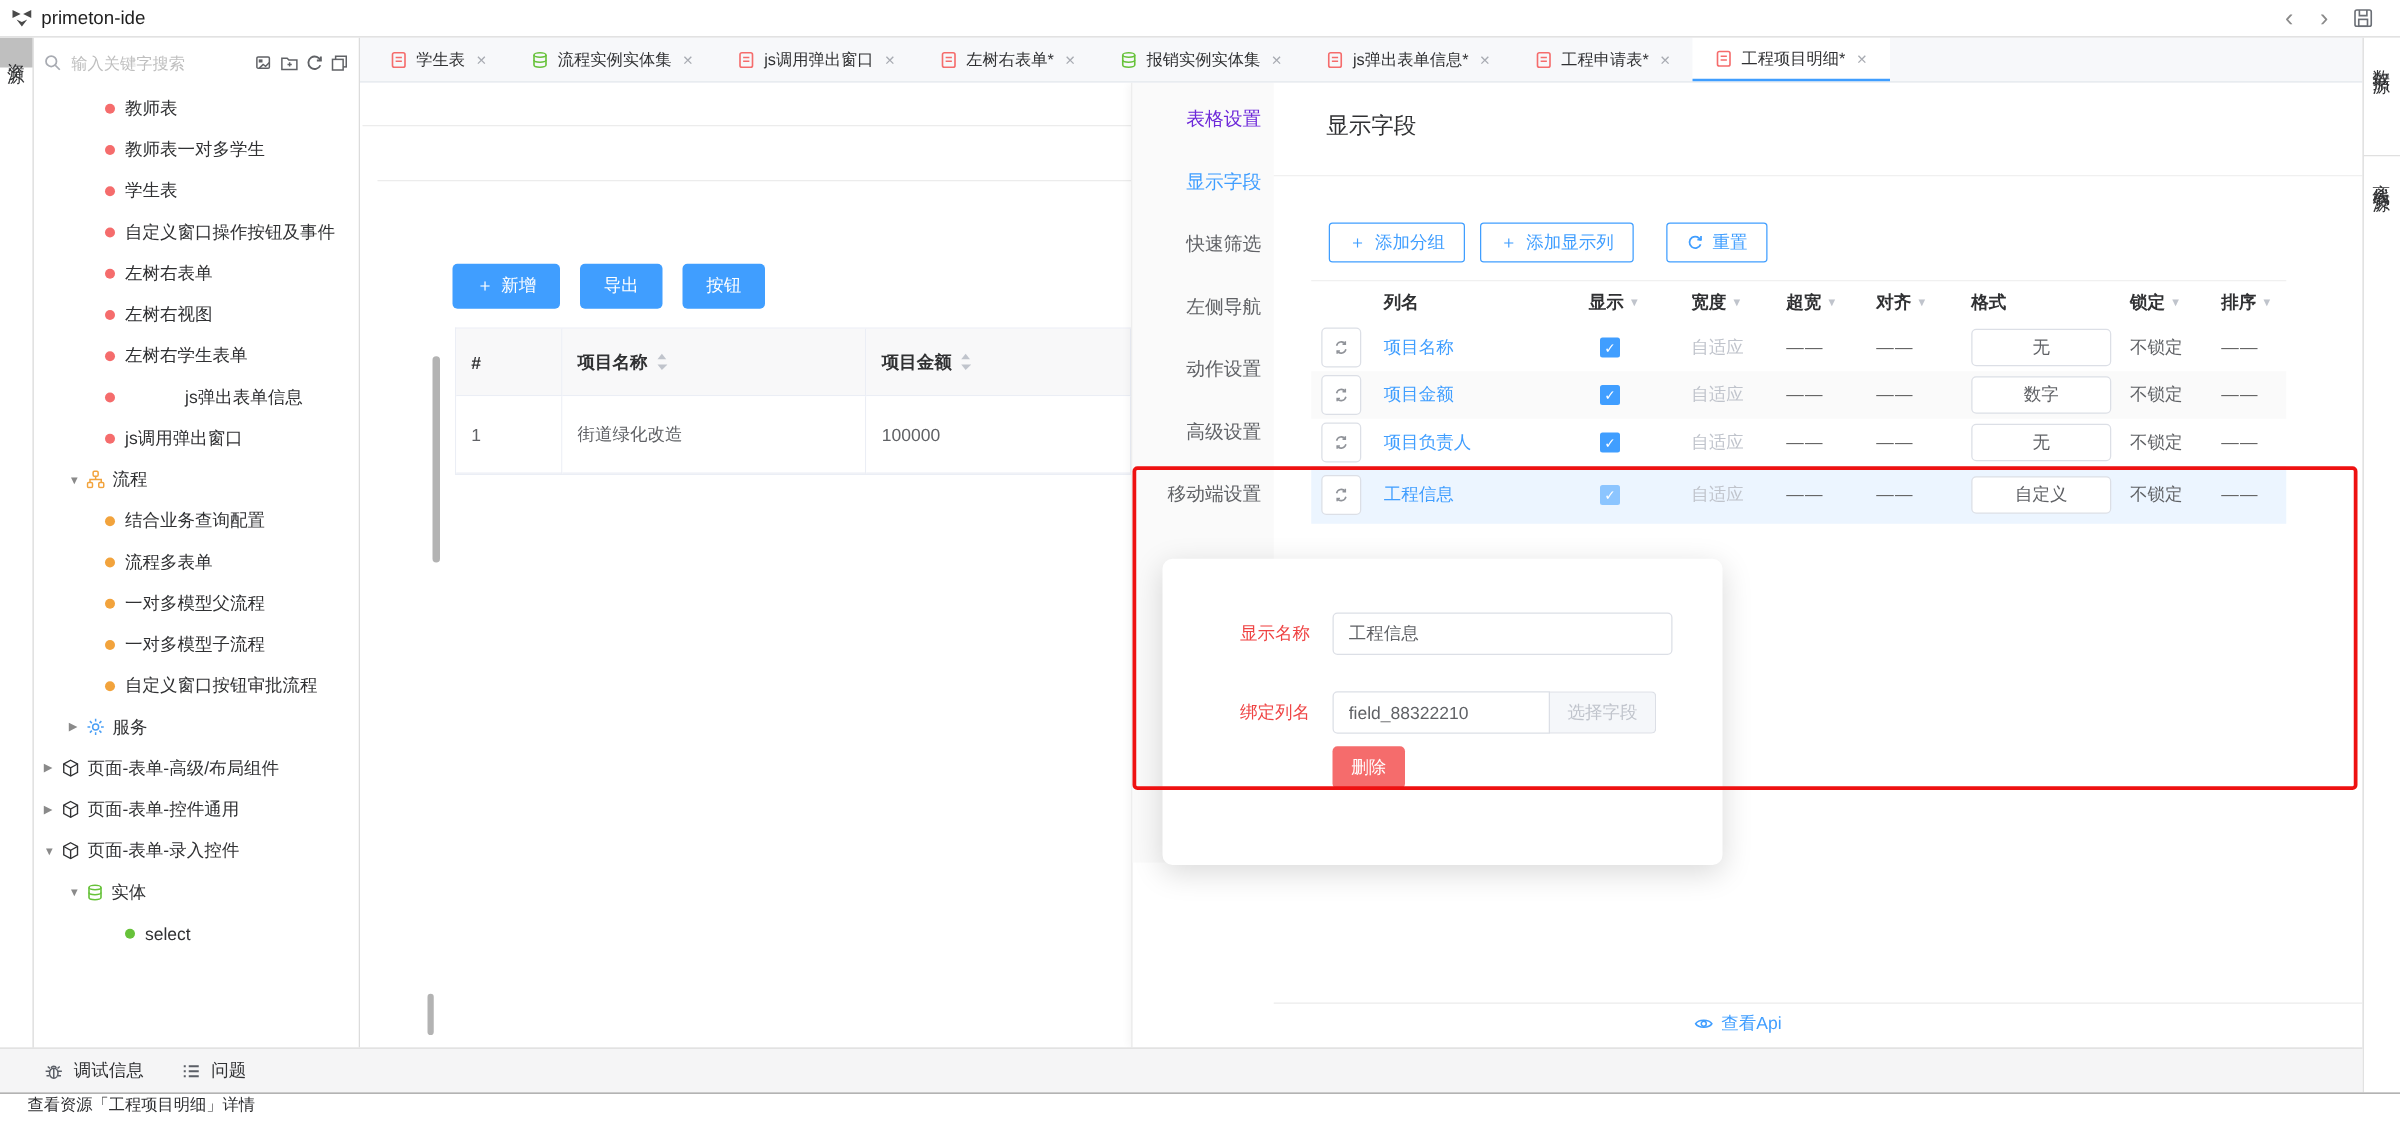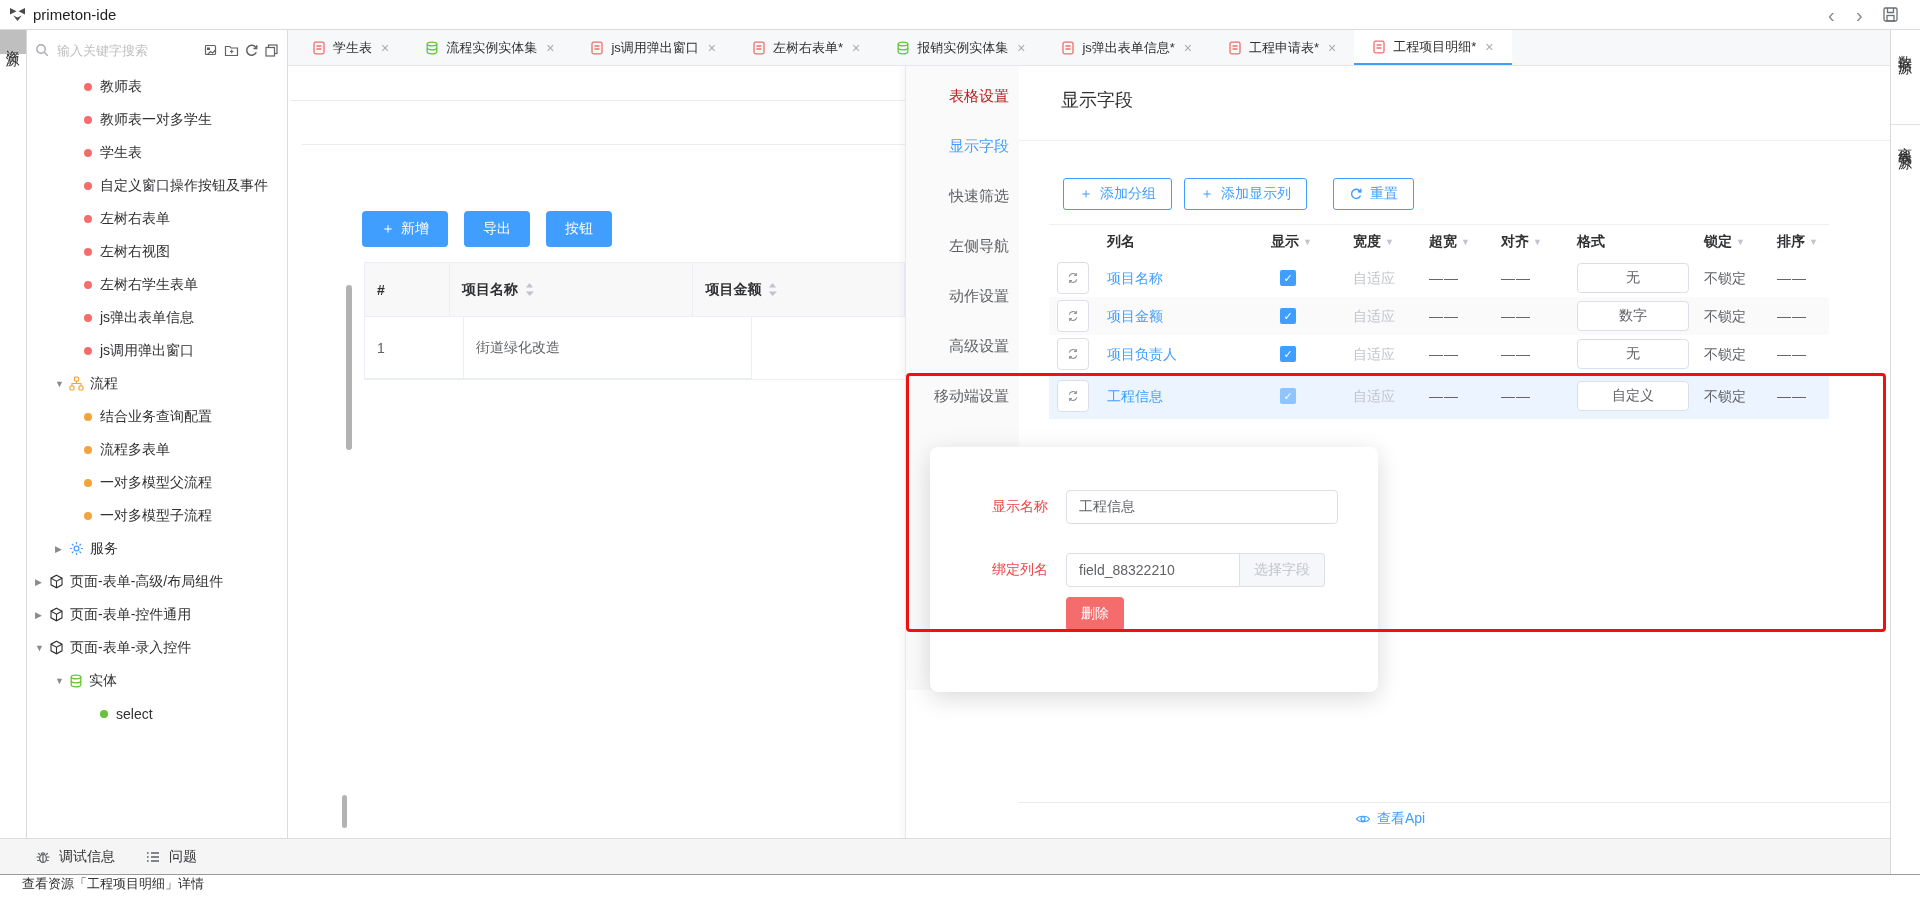--- a/index.html
+++ b/index.html
@@ -47,21 +47,21 @@
   .t-h .t-cell{height:54px;background:#f8f8f9;font-weight:bold;color:#303133;border-bottom:1px solid #ebeef5;}
   .t-b .t-cell{height:62px;background:#fff;border-bottom:1px solid #ebeef5;}
   .sorter{margin-left:7px;}
   .thumb{position:absolute;background:#b3b3b3;border-radius:3px;}
   
   .panel{position:absolute;left:905px;top:66px;width:985px;height:772px;background:#fff;border-left:1px solid #e8e8e8;
     box-shadow:-3px 0 6px rgba(0,0,0,.04);box-sizing:border-box;z-index:5;}
   .pmenu{position:absolute;left:0;top:0;width:113px;height:624px;background:#fafafa;box-sizing:border-box;
     display:flex;flex-direction:column;align-items:flex-end;padding:20px 10px 0 0;gap:30px;}
   .pmenu div{font-size:15px;color:#606266;height:20px;line-height:20px;cursor:pointer;white-space:nowrap;}
-  .pmenu .hd{color:#b91c1c;}
+  .pmenu .hd{color:#6d28d9;}
   .pmenu .active{color:var(--accent,#409eff);}
   .ptitle{position:absolute;left:155px;top:22px;font-size:18px;color:#303133;}
   .pdiv{position:absolute;left:113px;right:0;top:74px;border-top:1px solid #f0f0f0;}
   .pactions{position:absolute;left:157px;top:112px;display:flex;gap:12px;}
   .btn-outline{background:#fff;border:1px solid var(--accent,#409eff);color:var(--accent,#409eff);border-radius:3px;height:32px;
     padding:0 15px;font-size:14px;display:flex;align-items:center;gap:7px;cursor:pointer;font-family:inherit;}
   .gap-extra{margin-left:14px;}
   
   .cfg{position:absolute;left:143px;top:158px;width:780px;}
   .cfg-row{display:grid;grid-template-columns:48px 164px 70px 82px 76px 76px 120px 72px 72px;align-items:center;}
@@ -220,21 +220,21 @@
         </span>
     <span class="tlabel">左树右视图</span>
   </div>
       <div class="tree-item" style="padding-left: 57px;">
 
     <span class="ticon">
           <span class="dot" style="background:#f56c6c"></span>
         </span>
     <span class="tlabel">左树右学生表单</span>
   </div>
-      <div class="tree-item" style="padding-left: 57px;">
+      <div class="tree-item" style="padding-left: 57px; gap: 48px;">
 
     <span class="ticon">
           <span class="dot" style="background:#f56c6c"></span>
         </span>
     <span class="tlabel">js弹出表单信息</span>
   </div>
       <div class="tree-item" style="padding-left: 57px;">
 
     <span class="ticon">
           <span class="dot" style="background:#f56c6c"></span>
@@ -273,20 +273,27 @@
           <span class="dot" style="background:#f2a33c"></span>
         </span>
     <span class="tlabel">一对多模型父流程</span>
   </div>
       <div class="tree-item" style="padding-left: 57px;">
 
     <span class="ticon">
           <span class="dot" style="background:#f2a33c"></span>
         </span>
     <span class="tlabel">一对多模型子流程</span>
+  </div>
+      <div class="tree-item" style="padding-left: 57px;">
+
+    <span class="ticon">
+          <span class="dot" style="background:#f2a33c"></span>
+        </span>
+    <span class="tlabel">自定义窗口按钮审批流程</span>
   </div>
       <div class="tree-item" style="padding-left: 28px;">
     <span class="caret">▶</span>
     <span class="ticon">
           <svg width="15" height="15" viewBox="0 0 15 15" fill="none" stroke="#4a9ff5" stroke-width="1.2">
             <circle cx="7.5" cy="7.5" r="2.4"></circle>
             <path d="M7.5 1v2.2M7.5 11.8V14M1 7.5h2.2M11.8 7.5H14M2.9 2.9l1.6 1.6M10.5 10.5l1.6 1.6M12.1 2.9l-1.6 1.6M4.5 10.5l-1.6 1.6"></path>
           </svg>
         </span>
     <span class="tlabel">服务</span>
@@ -454,20 +461,21 @@
         <div class="t-cell" style="width: 250px;">项目金额<span class="sorter">
             <svg width="9" height="15" viewBox="0 0 9 15">
               <path d="M4.5 1 8 5.4H1z" fill="#c0c4cc"></path>
               <path d="M4.5 14 1 9.6h8z" fill="#c0c4cc"></path>
             </svg>
           </span></div>
       </div>
       <div class="t-row t-b">
         <div class="t-cell" style="width: 99px;">1</div>
         <div class="t-cell" style="width: 288px;">街道绿化改造</div>
+        <div class="t-cell" style="width: 250px;">100000</div>
       </div>
     </div>
   <div class="thumb" style="left:58px;top:219px;width:6px;height:165px;"></div>
   <div class="thumb" style="left:54px;top:729px;width:5px;height:33px;"></div>
 </div>
 
 <div class="panel">
   <div class="pmenu" id="pmenu">
     <div class="hd">表格设置</div>
   <div class="active">显示字段</div>

